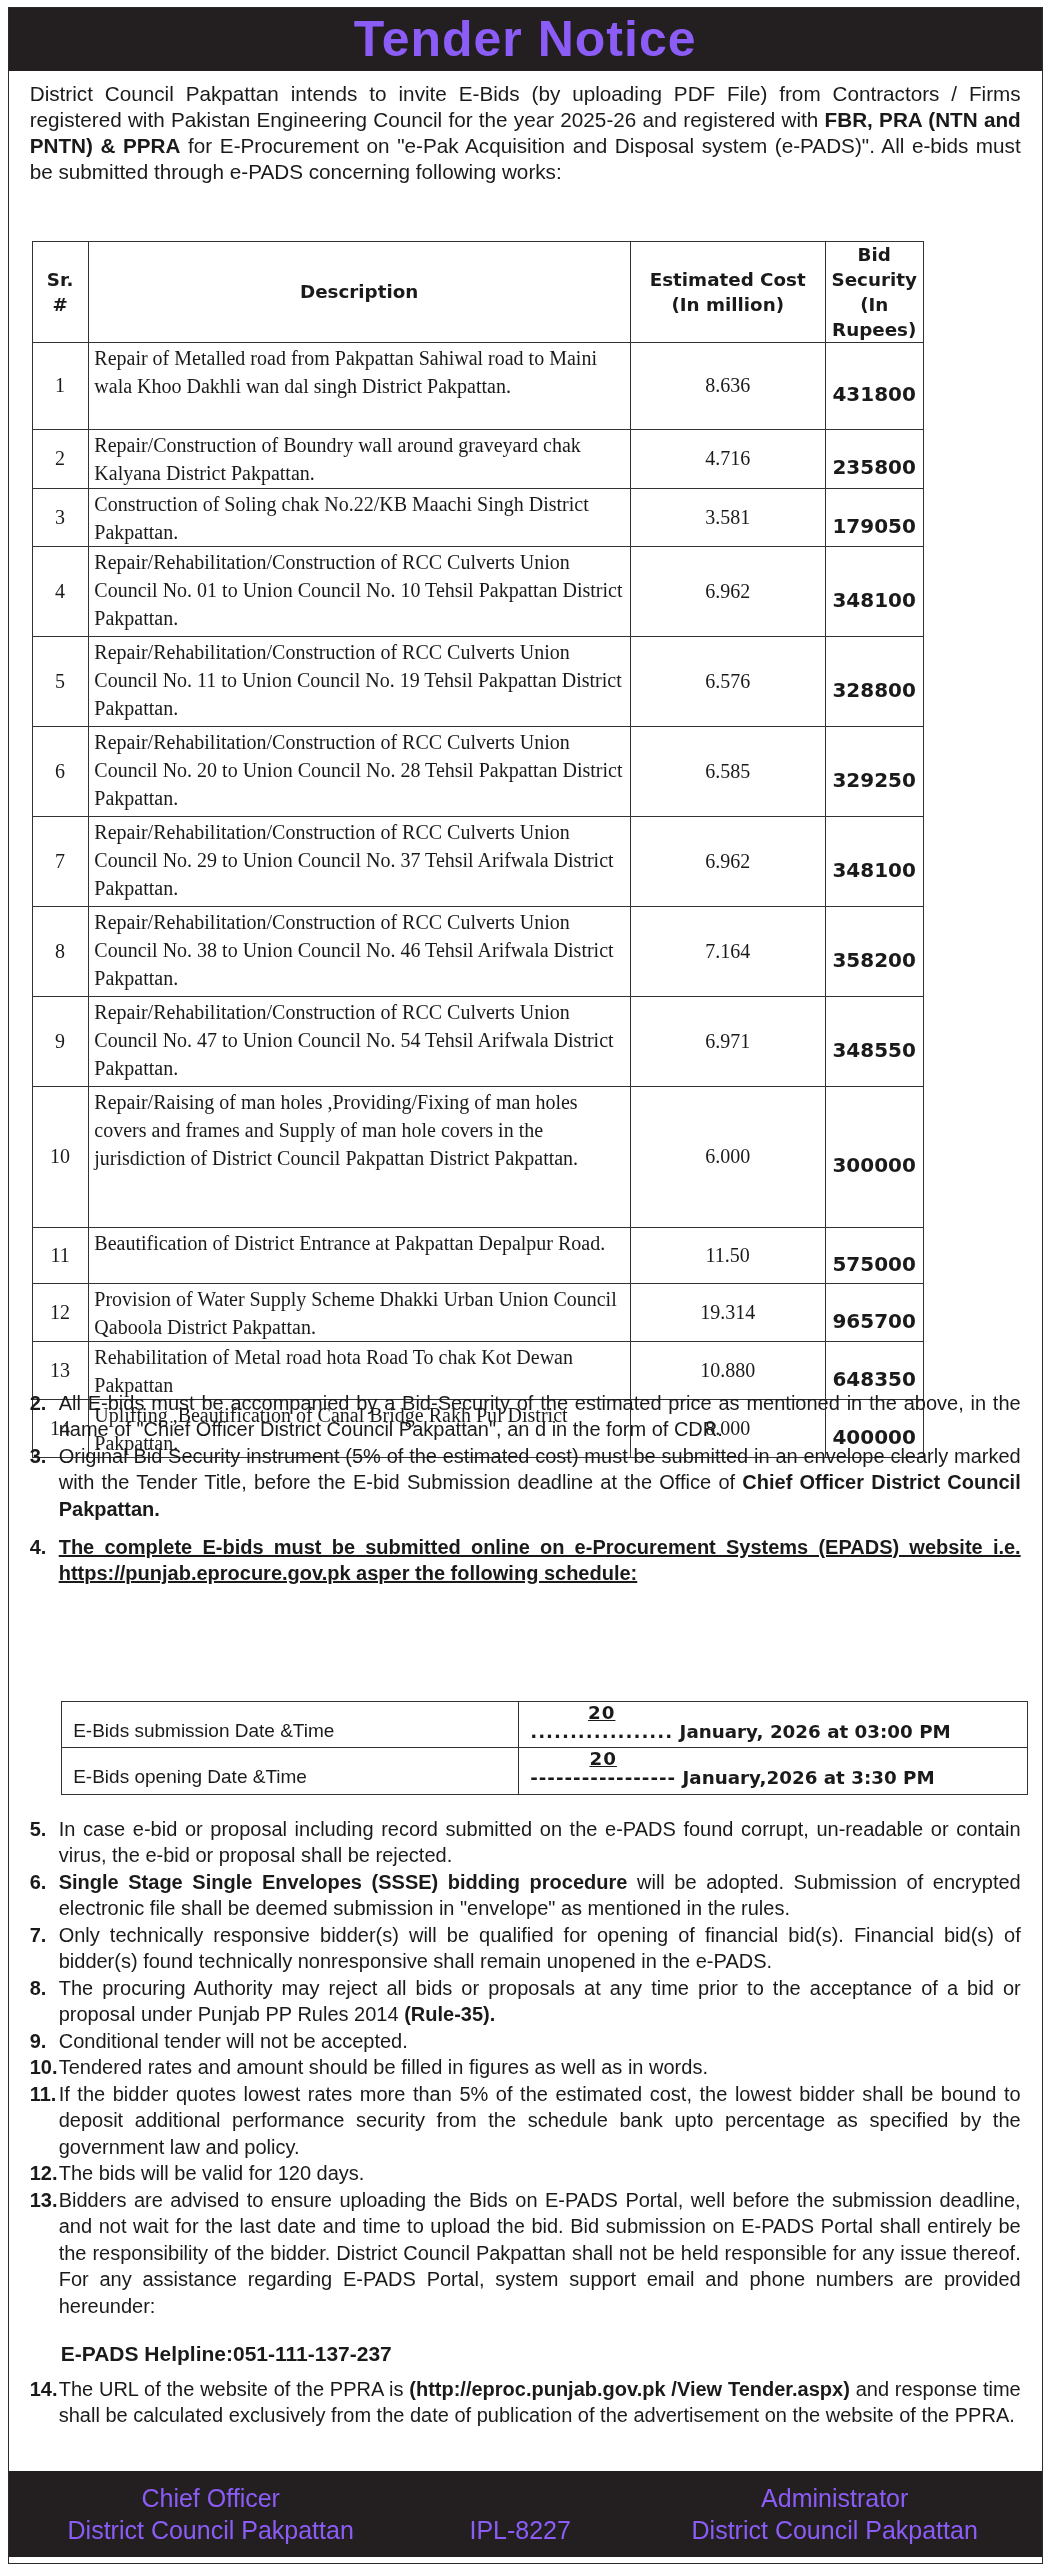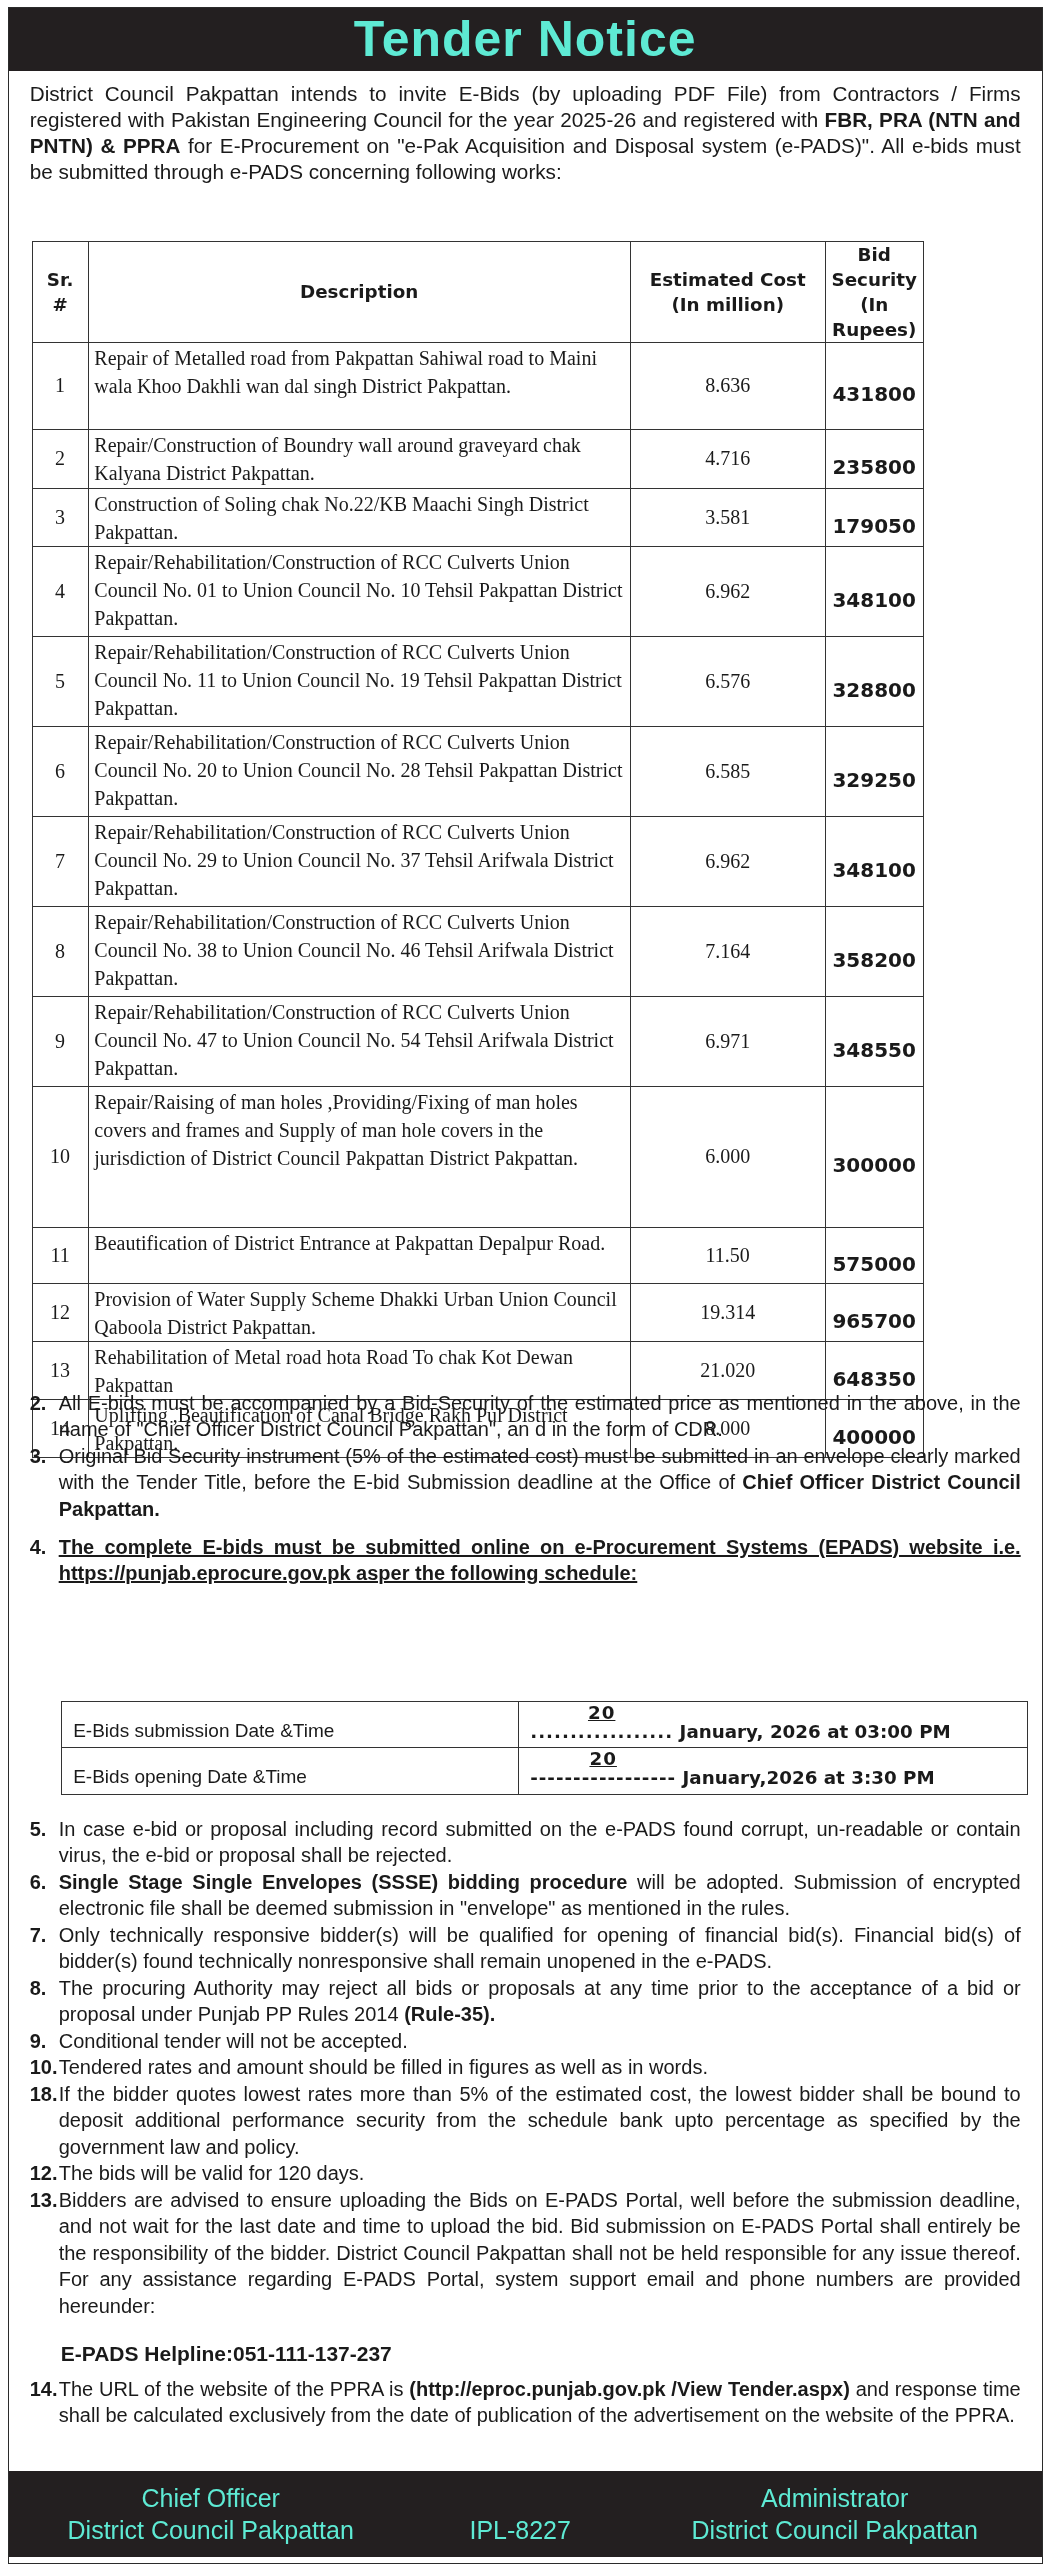--- a/index.html
+++ b/index.html
@@ -1,18 +1,18 @@
 <!DOCTYPE html>
 <html><head>
 <meta charset="utf-8">
 <style>
   html, body { margin:0; padding:0; background:#ffffff; }
   body { width:1052px; height:2576px; position:relative; overflow:hidden; color:#1a1a1a; }
   .frame { position:absolute; left:7.7px; top:6.7px; width:1035px; height:2557px; border:1.9px solid #2b2b2b; box-sizing:border-box; background:#fff; }
-  .banner { background:#231f20; color:#5eead4; font-family:"Liberation Sans", sans-serif; font-weight:bold; }
+  .banner { background:#231f20; color:#8b5cf6; font-family:"Liberation Sans", sans-serif; font-weight:bold; }
   .title-banner { position:absolute; left:0; top:0; width:100%; height:63px; display:flex; align-items:center; justify-content:center; font-size:50px; letter-spacing:1px; }
   .intro { position:absolute; left:21px; top:73px; width:991px; font-family:"Liberation Sans", sans-serif; font-size:20.7px; line-height:26px; text-align:justify; }
   .intro b { font-weight:bold; }
   table.works { position:absolute; left:23px; top:233px; width:892px; border-collapse:collapse; font-family:"Liberation Serif", serif; }
   table.works td, table.works th { border:1.9px solid #333; padding:0 5.8px; }
   table.works th { font-family:"DejaVu Sans", sans-serif; font-weight:bold; font-size:18.3px; line-height:25px; height:81px; text-align:center; }
   table.works td.sr { width:44px; text-align:center; font-size:20px; }
   table.works td.desc { width:541px; font-size:20px; line-height:28px; text-align:left; vertical-align:top; padding-top:1px;margin-top:8px; }
   table.works td.cost { width:186px; text-align:center; font-size:20px; }
   table.works td.bid { text-align:center; font-family:"DejaVu Sans", sans-serif; font-weight:bold; font-size:20px; padding-top:17.3px; }
@@ -125,21 +125,21 @@
       </tr>
       <tr style="height:58px">
         <td class="sr">12</td>
         <td class="desc">Provision of Water Supply Scheme Dhakki Urban Union Council Qaboola District Pakpattan.</td>
         <td class="cost">19.314</td>
         <td class="bid">965700</td>
       </tr>
       <tr style="height:58px">
         <td class="sr">13</td>
         <td class="desc">Rehabilitation of Metal road hota Road To chak Kot Dewan Pakpattan</td>
-        <td class="cost">21.020</td>
+        <td class="cost">10.880</td>
         <td class="bid">648350</td>
       </tr>
       <tr style="height:58px">
         <td class="sr">14</td>
         <td class="desc">Uplifting ,Beautification of Canal Bridge Rakh Pul District Pakpattan.</td>
         <td class="cost">8.000</td>
         <td class="bid">400000</td>
       </tr>
     </tbody>
   </table>
@@ -197,21 +197,21 @@
     </div>
     <div class="note">
       <span class="num">9.</span>
       <span class="txt">Conditional tender will not be accepted.</span>
     </div>
     <div class="note">
       <span class="num">10.</span>
       <span class="txt">Tendered rates and amount should be filled in figures as well as in words.</span>
     </div>
     <div class="note">
-      <span class="num">18.</span>
+      <span class="num">11.</span>
       <span class="txt">If the bidder quotes lowest rates more than 5% of the estimated cost, the lowest bidder shall be bound to deposit additional performance security from the schedule bank upto percentage as specified by the government law and policy.</span>
     </div>
     <div class="note">
       <span class="num">12.</span>
       <span class="txt">The bids will be valid for 120 days.</span>
     </div>
     <div class="note">
       <span class="num">13.</span>
       <span class="txt">Bidders are advised to ensure uploading the Bids on E-PADS Portal, well before the submission deadline, and not wait for the last date and time to upload the bid. Bid submission on E-PADS Portal shall entirely be the responsibility of the bidder. District Council Pakpattan shall not be held responsible for any issue thereof. For any assistance regarding E-PADS Portal, system support email and phone numbers are provided hereunder:</span>
     </div>

